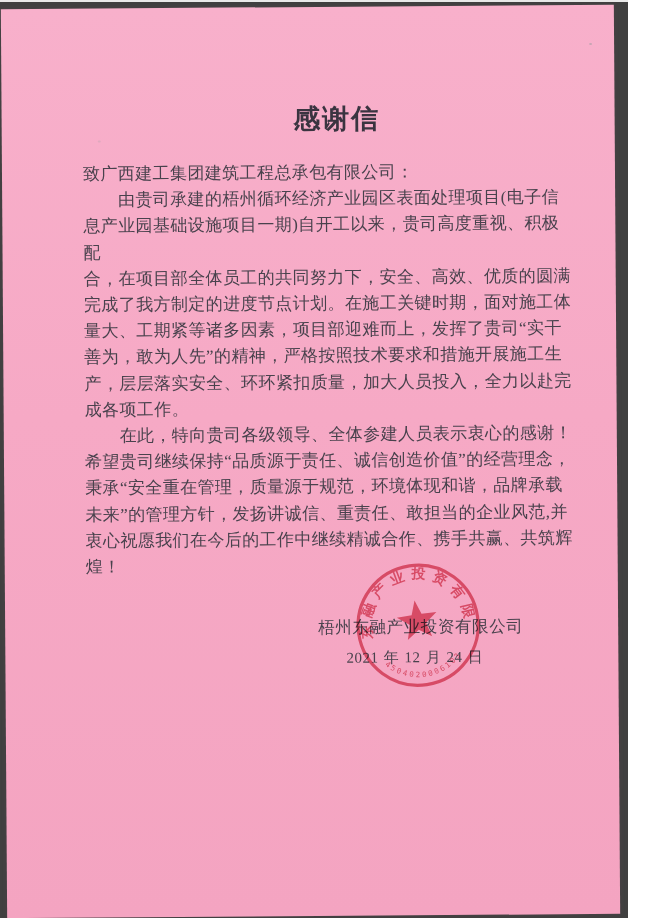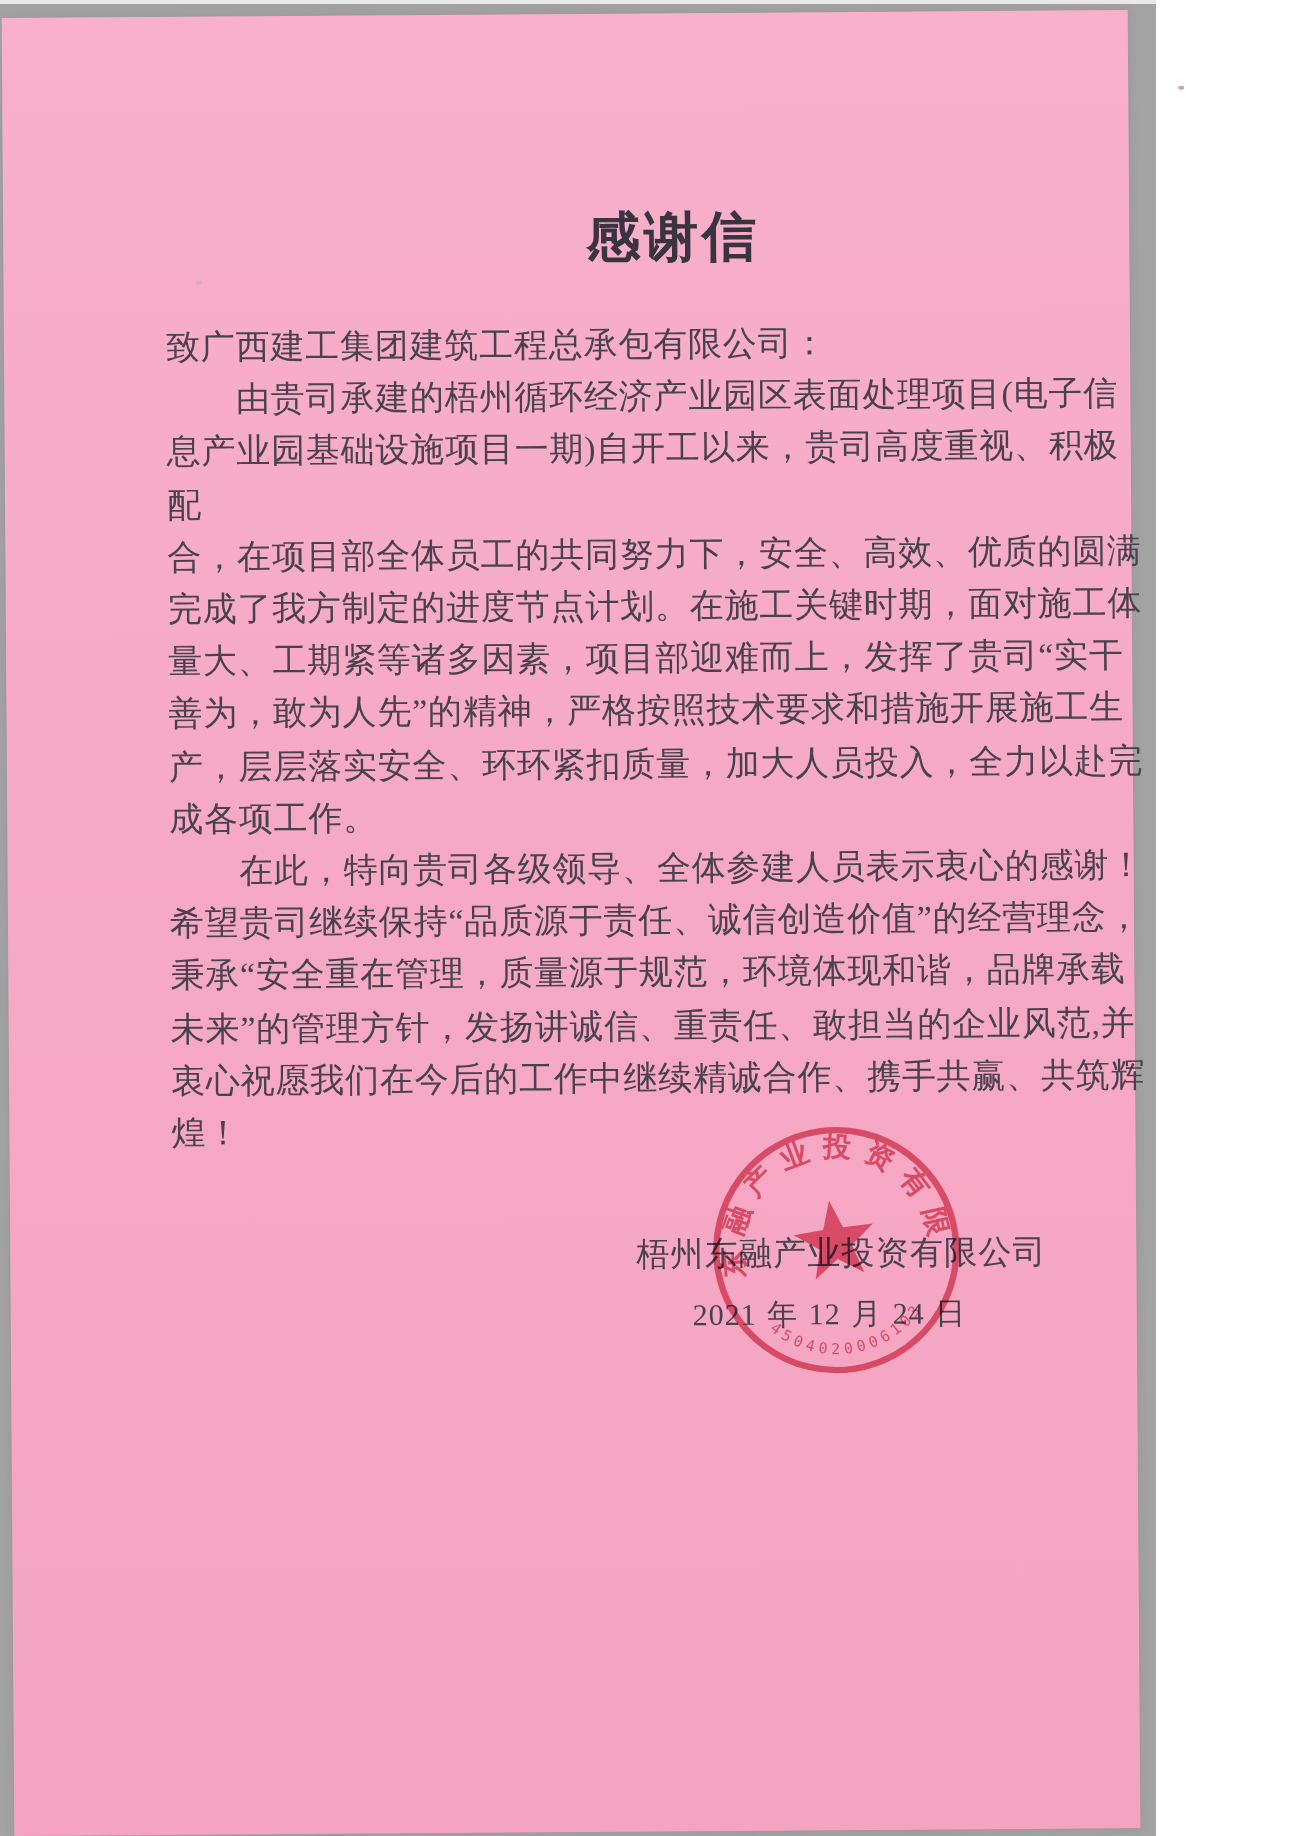--- a/index.html
+++ b/index.html
@@ -2,21 +2,21 @@
 <html style="--paper: #f6a9c5; --ink: #49424d; --seal: #d94f66;"><head>
 <meta charset="utf-8">
 <style>
   html,body{margin:0;padding:0;}
   body{
     width:650px;height:918px;overflow:hidden;
     background:#ffffff;
     font-family:"Liberation Serif","DejaVu Serif",serif;
   }
   .scan{
-    position:relative;width:578px;height:918px;background:#a3a3a3;
+    position:relative;width:628px;height:918px;background:#404040;
   }
   .scan::before{ 
     content:"";position:absolute;left:0;top:0;width:100%;height:2px;
     background:#e9e9e9;
   }
   .paper{
     position:absolute;left:4px;top:7px;right:11px;bottom:2px;
     background:linear-gradient(180deg,#f8b0cb 0%, var(--paper,#f6a9c5) 45%, #f4a4c1 100%);
     transform:rotate(-0.4deg);
     transform-origin:50% 50%;

